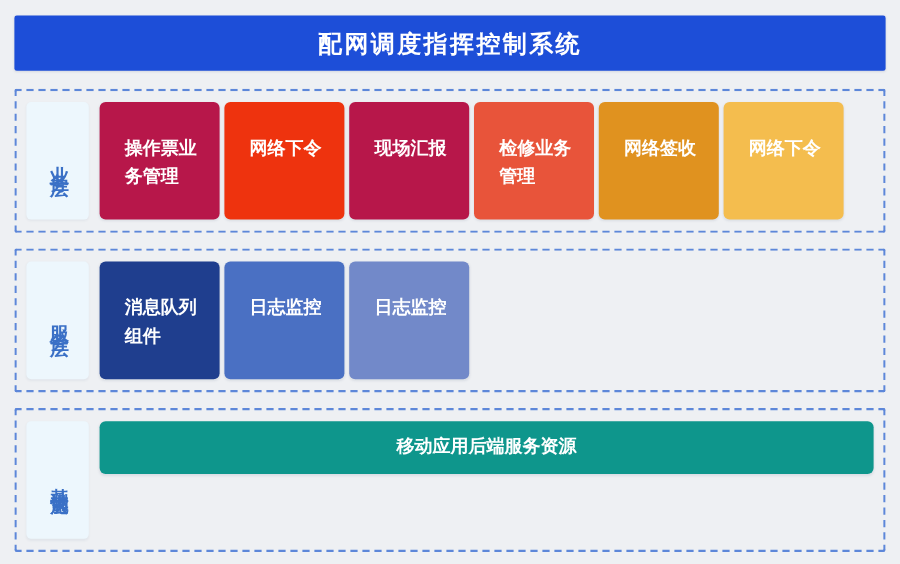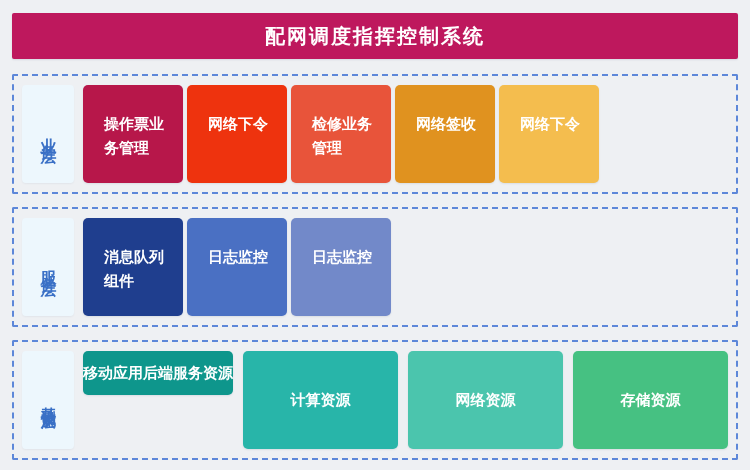--- a/index.html
+++ b/index.html
@@ -91,21 +91,21 @@
   .box.cell {
     width: 100px;
     flex: 0 0 100px;
     padding: 27px 8px 0 21px;
     text-align: left;
   }
   
   .infra-content {
     flex: 1;
     display: flex;
-    flex-direction: row;
+    flex-direction: column;
     gap: 10px;
   }
   .infra-wide {
     height: 44px;
     display: flex;
     align-items: center;
     justify-content: center;
     text-align: center;
   }
   .infra-row {
@@ -119,31 +119,32 @@
     align-items: center;
     justify-content: center;
     text-align: center;
   }
 </style>
 </head>
 <body>
 
 <div class="canvas" style="background-color: rgb(238, 240, 243);">
 
-  <header class="titlebar" style="background-color: #be185d;">
+  <header class="titlebar" style="background-color: #1d4ed8;">
     <span style="color: rgb(255, 255, 255);">配网调度指挥控制系统</span>
   </header>
 
   <section class="layer">
     <div class="layer-label" style="background-color: rgb(237, 247, 253);">
       <span style="color: rgb(58, 112, 198);">业务层</span>
     </div>
     <div class="layer-content">
       <div class="box cell" style="background-color: rgb(183, 23, 74);">操作票业务管理</div>
       <div class="box cell" style="background-color: rgb(238, 51, 14);">网络下令</div>
+      <div class="box cell" style="background-color: rgb(183, 23, 74);">现场汇报</div>
       <div class="box cell" style="background-color: rgb(232, 84, 58);">检修业务管理</div>
       <div class="box cell" style="background-color: rgb(224, 146, 31);">网络签收</div>
       <div class="box cell" style="background-color: rgb(244, 189, 78);">网络下令</div>
     </div>
   </section>
 
   <section class="layer">
     <div class="layer-label" style="background-color: rgb(237, 247, 253);">
       <span style="color: rgb(58, 112, 198);">服务层</span>
     </div>
@@ -153,21 +154,16 @@
       <div class="box cell" style="background-color: rgb(114, 137, 201);">日志监控</div>
     </div>
   </section>
 
   <section class="layer">
     <div class="layer-label tight" style="background-color: rgb(237, 247, 253);">
       <span style="color: rgb(58, 112, 198);">基础设施层</span>
     </div>
     <div class="infra-content">
       <div class="box infra-wide" style="background-color: rgb(14, 150, 140);">移动应用后端服务资源</div>
-      <div class="infra-row">
-        <div class="box" style="background-color: rgb(40, 181, 169);">计算资源</div>
-        <div class="box" style="background-color: rgb(75, 197, 173);">网络资源</div>
-        <div class="box" style="background-color: rgb(70, 193, 130);">存储资源</div>
-      </div>
     </div>
   </section>
 
 </div>
 
 </body></html>

